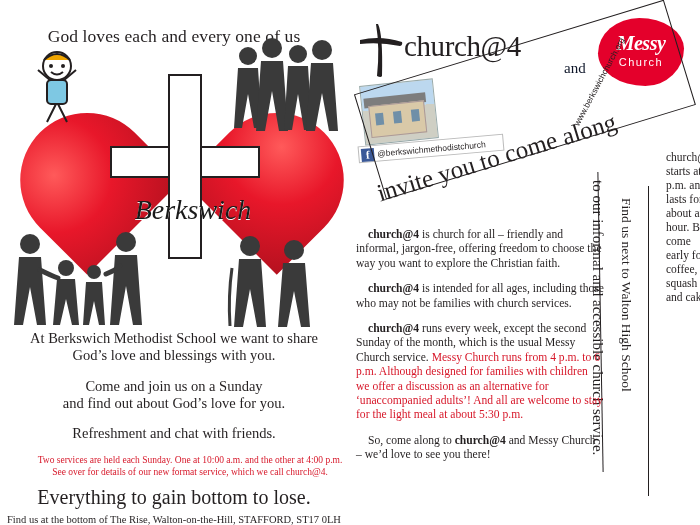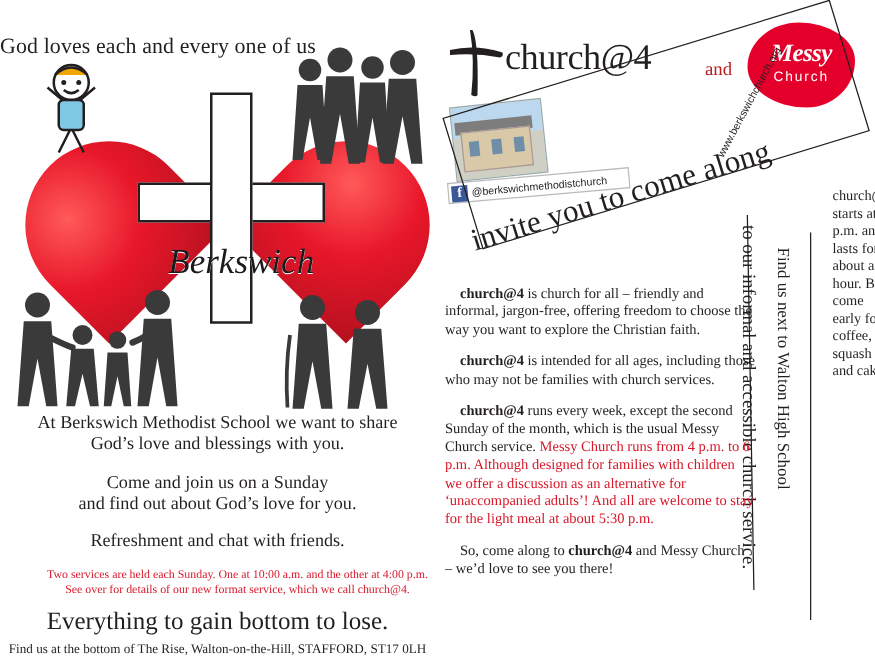--- a/index.html
+++ b/index.html
@@ -23,21 +23,21 @@
 
   
   .left-panel {
     position: absolute;
     left: 0; top: 0;
     width: 348px; height: 525px;
   }
   .left-headline {
     position: absolute;
     top: 26px; left: 0; width: 348px;
-    text-align: left;
+    text-align: center;
     font-family: "Liberation Serif", serif;
     font-size: 17.5px;
     color: #231f20;
     letter-spacing: 0.1px;
   }
 
   
   .heart-wrap {
     position: absolute;
     left: 48px; top: 46px;
@@ -169,24 +169,24 @@
   .brand {
     position: absolute;
     left: 56px; top: 30px;
     font-family: "Liberation Serif", serif;
     font-size: 29px;
     color: #231f20;
     letter-spacing: -0.4px;
   }
   .brand-and {
     position: absolute;
-    left: 216px; top: 48px;
+    left: 216px; top: 60px;
     font-family: "Liberation Serif", serif;
     font-size: 15px;
-    color: #b91c1c;
+    color: #0f172a;
   }
   .messy {
     position: absolute;
     left: 250px; top: 18px;
     width: 86px; height: 68px;
   }
   .messy-splat {
     position: absolute;
     left: 0; top: 0;
     width: 86px; height: 68px;

